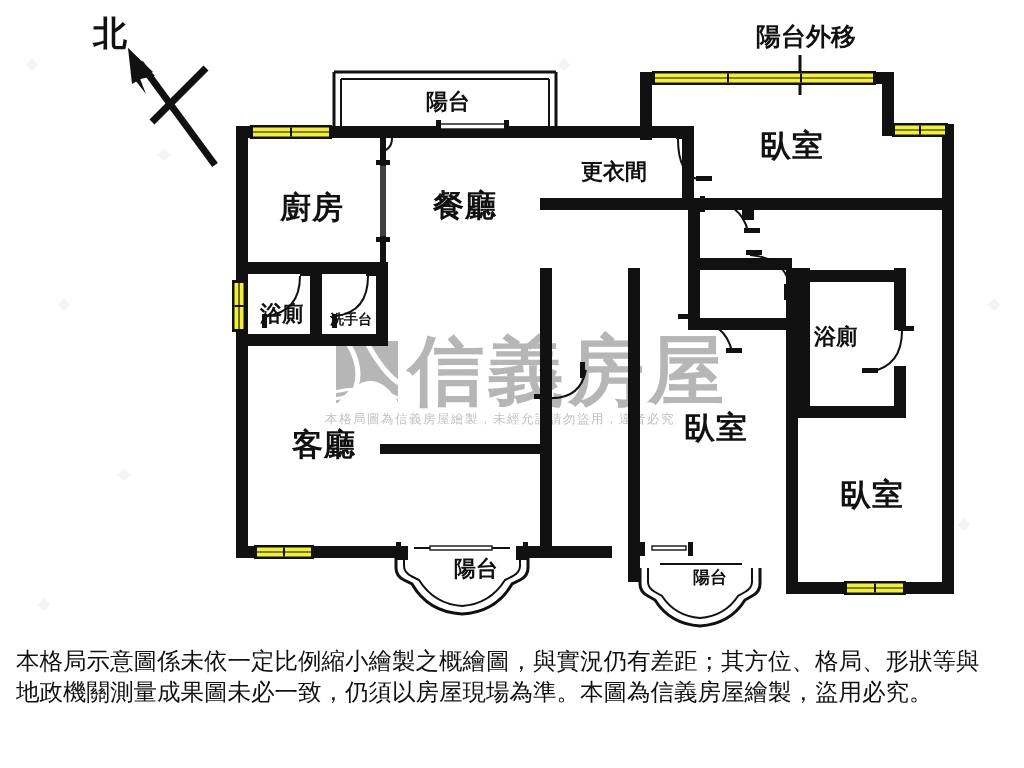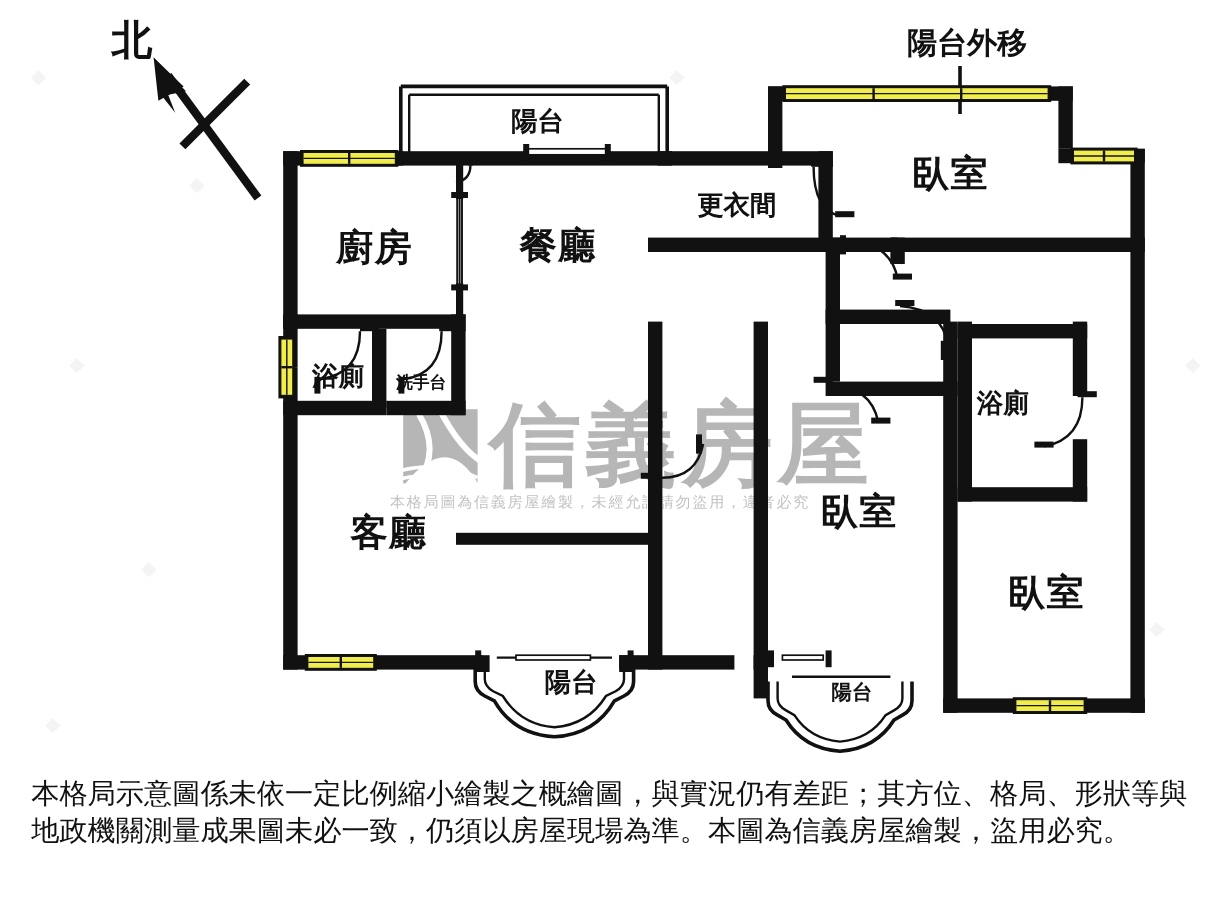--- a/index.html
+++ b/index.html
@@ -47,21 +47,21 @@
   }
   .wm-small{
     font-family:"DejaVu Sans","Liberation Sans",sans-serif;
     font-size:12.5px;
     fill:#c2c2c2;
     text-anchor:middle;dominant-baseline:middle;
     letter-spacing:1.5px;
   }
   #disclaimer{
     position:absolute;
-    left:26px;top:646px;width:975px;
+    left:16px;top:646px;width:975px;
     font-family:"DejaVu Serif","Liberation Serif",serif;
     font-size:23.5px;
     line-height:1.34;
     color:#111111;
     letter-spacing:0px;
     white-space:pre-wrap;
     font-weight:400;
   }
 </style>
 </head>

